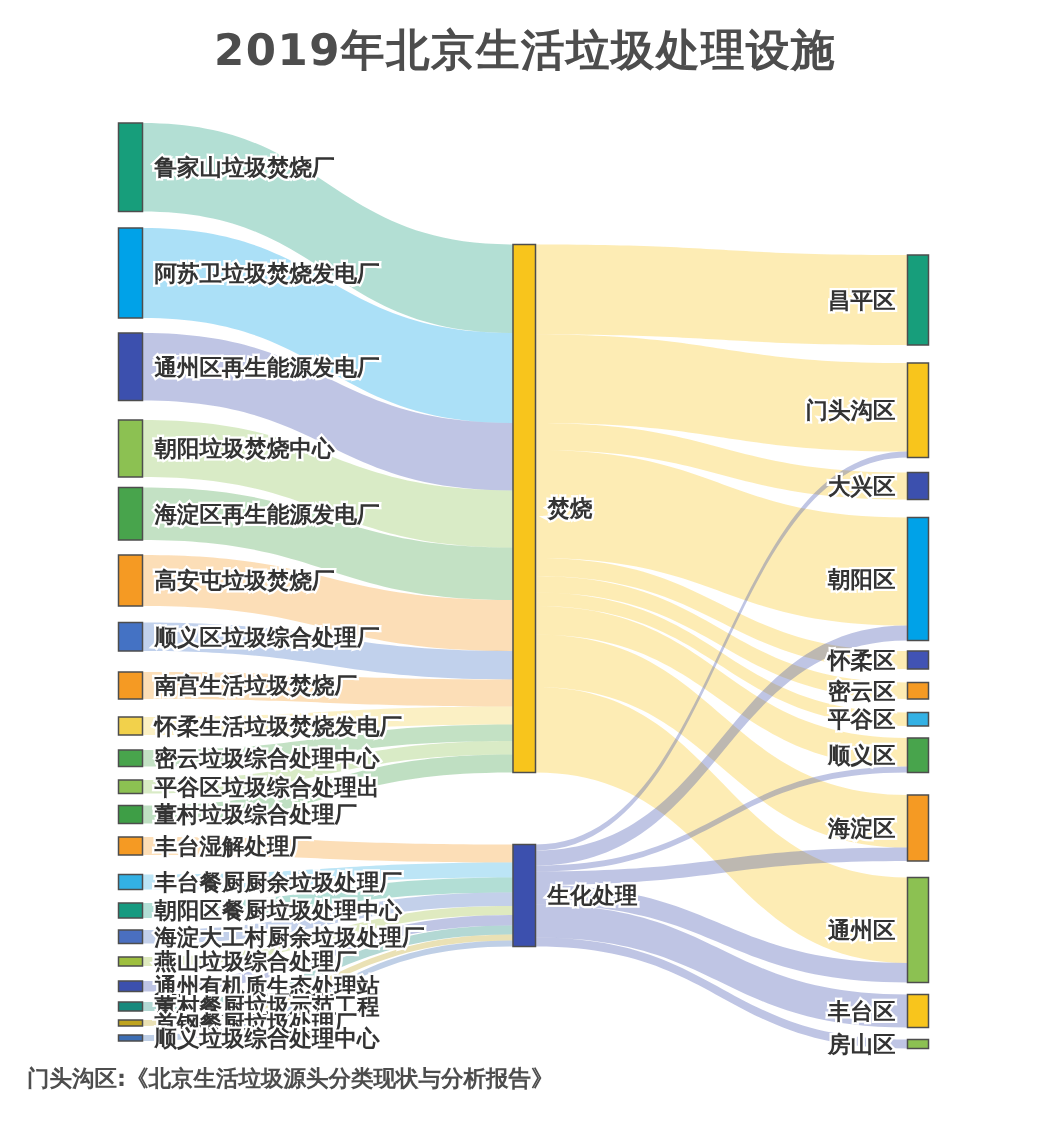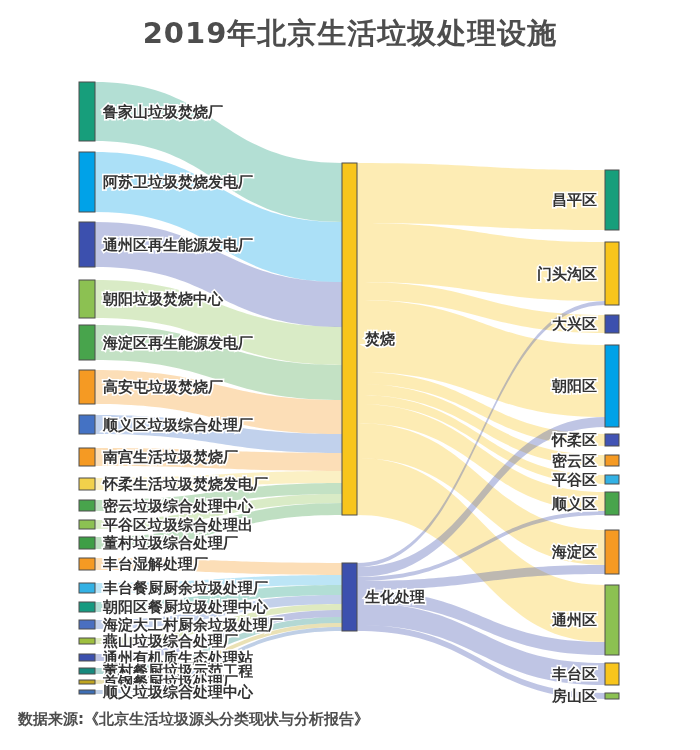--- a/index.html
+++ b/index.html
@@ -159,14 +159,14 @@
         <text x="597" y="445.25" text-anchor="end" font-size="15" font-weight="600" fill="#333333" stroke="#ffffff" stroke-width="3" paint-order="stroke">怀柔区</text>
         <text x="597" y="465.75" text-anchor="end" font-size="15" font-weight="600" fill="#333333" stroke="#ffffff" stroke-width="3" paint-order="stroke">密云区</text>
         <text x="597" y="484.75" text-anchor="end" font-size="15" font-weight="600" fill="#333333" stroke="#ffffff" stroke-width="3" paint-order="stroke">平谷区</text>
         <text x="597" y="508.75" text-anchor="end" font-size="15" font-weight="600" fill="#333333" stroke="#ffffff" stroke-width="3" paint-order="stroke">顺义区</text>
         <text x="597" y="557.25" text-anchor="end" font-size="15" font-weight="600" fill="#333333" stroke="#ffffff" stroke-width="3" paint-order="stroke">海淀区</text>
         <text x="597" y="625.25" text-anchor="end" font-size="15" font-weight="600" fill="#333333" stroke="#ffffff" stroke-width="3" paint-order="stroke">通州区</text>
         <text x="597" y="679.25" text-anchor="end" font-size="15" font-weight="600" fill="#333333" stroke="#ffffff" stroke-width="3" paint-order="stroke">丰台区</text>
         <text x="597" y="701.25" text-anchor="end" font-size="15" font-weight="600" fill="#333333" stroke="#ffffff" stroke-width="3" paint-order="stroke">房山区</text>
       </g>
     </svg>
-  <div class="source-note">数据来源:《北京生活垃圾源头分类现状与分析报告》</div>
+  <div class="source-note">门头沟区:《北京生活垃圾源头分类现状与分析报告》</div>
 </div>
 
 </body></html>

